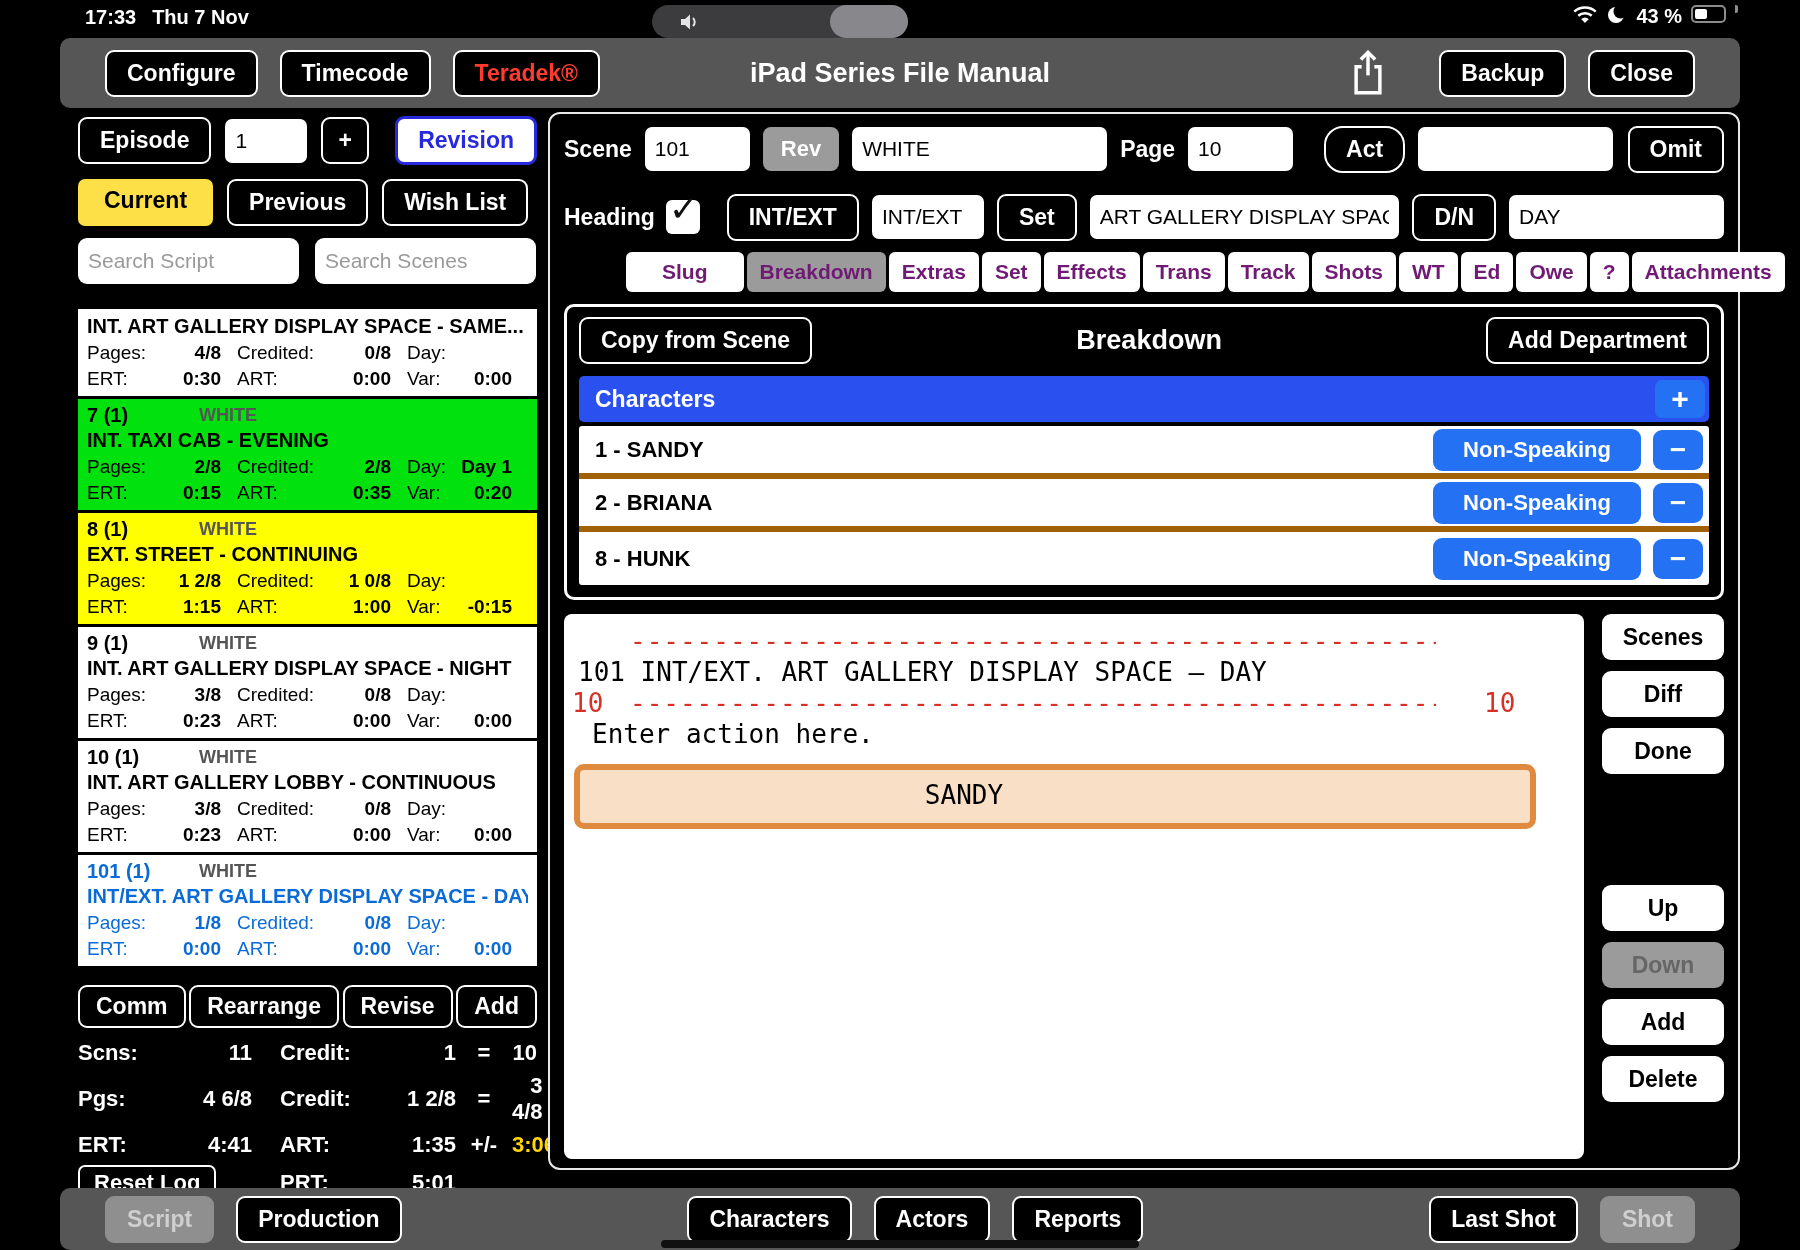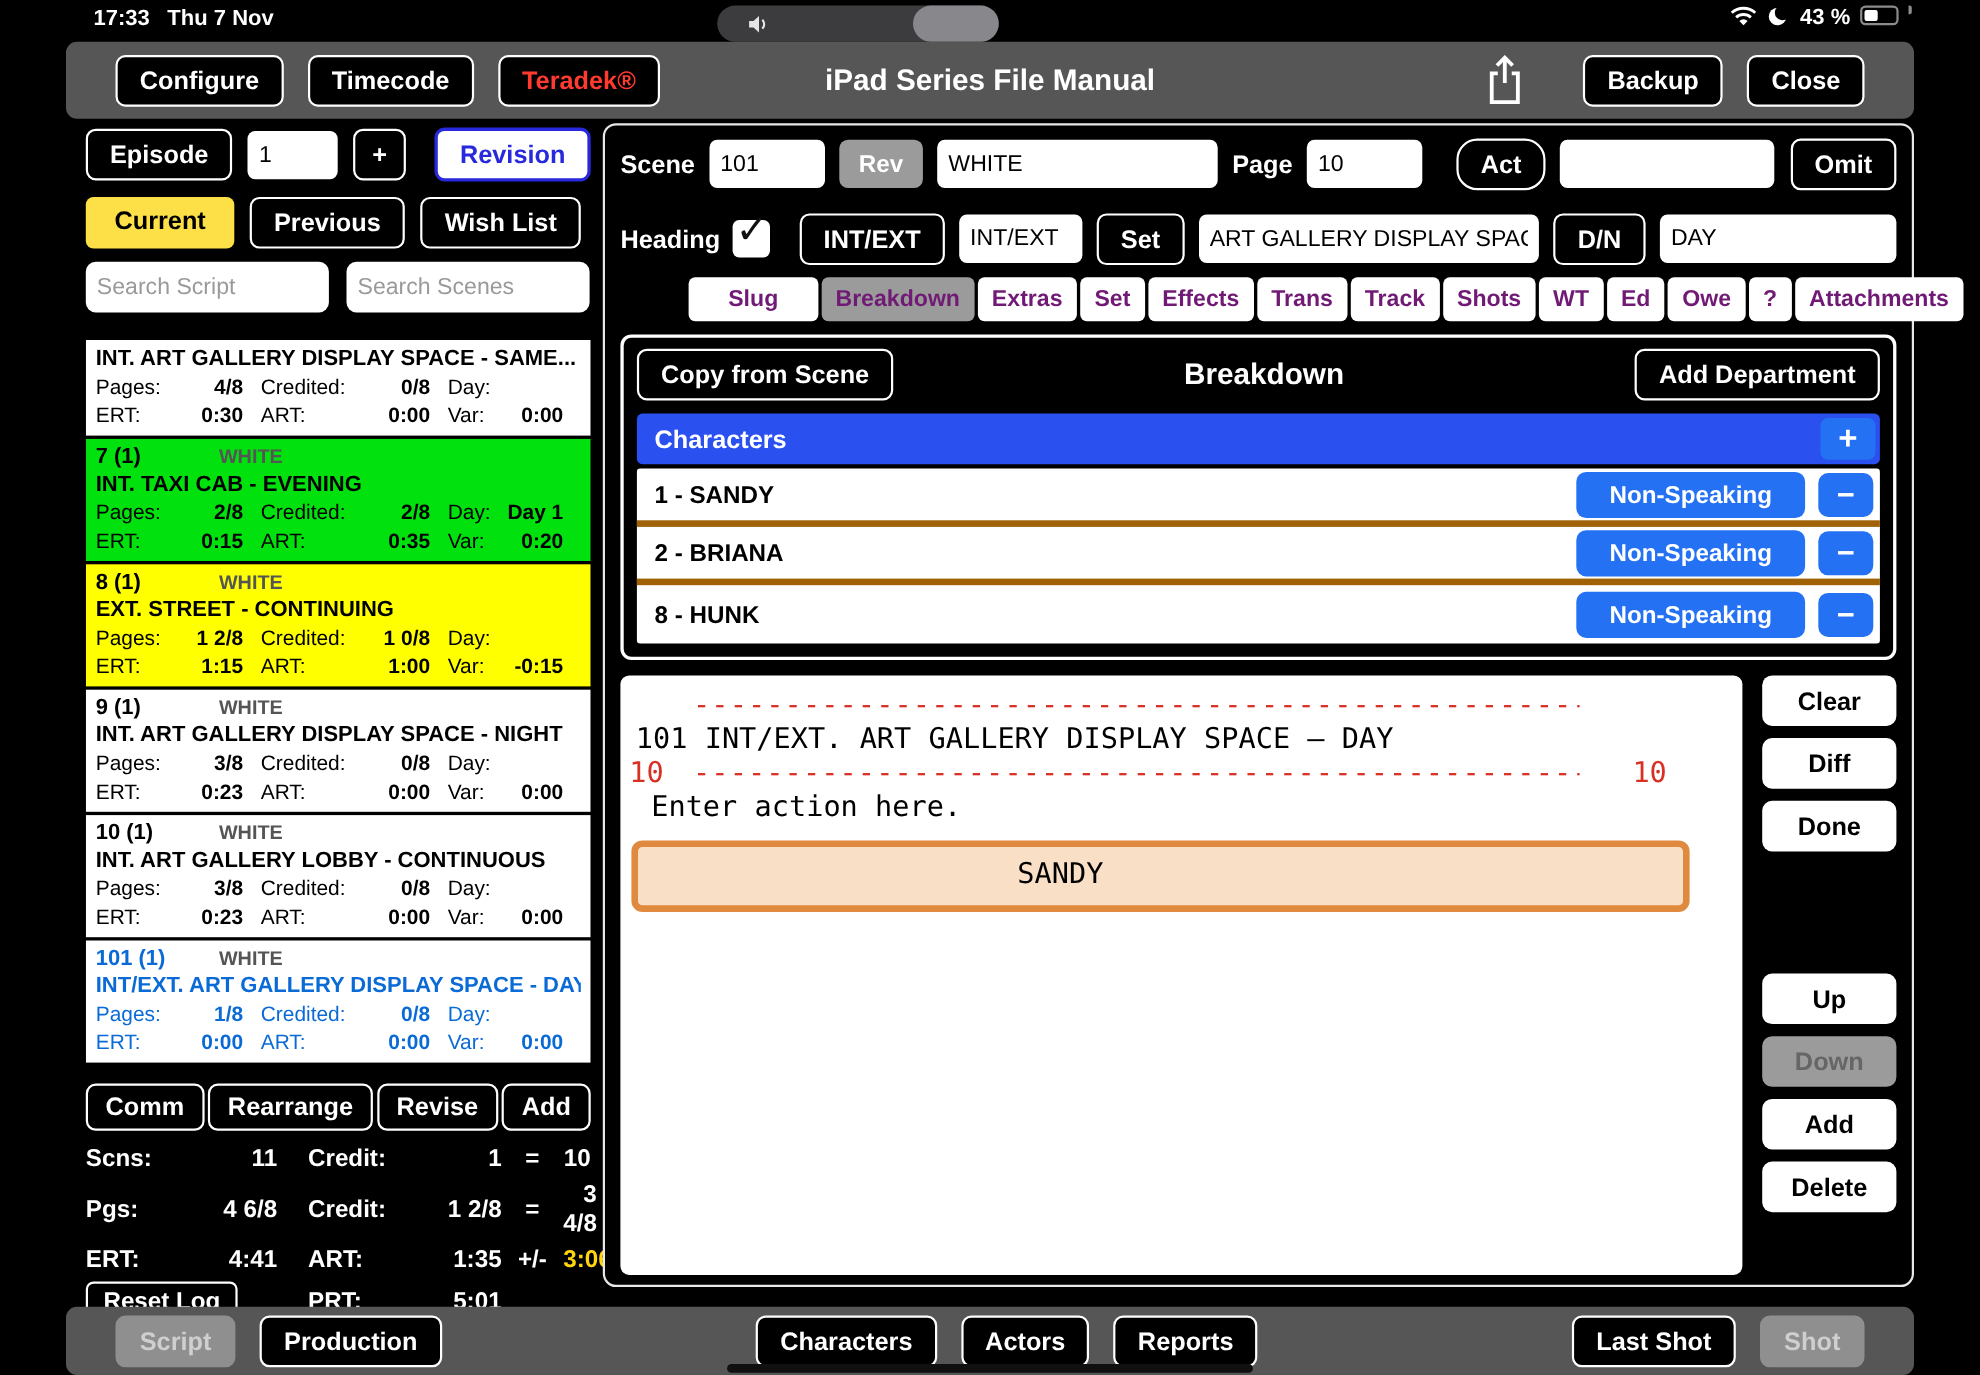--- a/index.html
+++ b/index.html
@@ -529,21 +529,21 @@
           <span class="s-margin-r red">10</span>
         </div>
         <div class="s-line action-line">Enter action here.</div>
         <div class="dialogue-box">
           <div class="d-inner">
             <div>SANDY</div>
           </div>
         </div>
       </div>
       <div class="side-col">
-        <span class="white-btn">Clear</span>
+        <span class="white-btn">Scenes</span>
         <span class="white-btn">Diff</span>
         <span class="white-btn">Done</span>
         <span class="white-btn side-gap">Up</span>
         <span class="white-btn disabled">Down</span>
         <span class="white-btn">Add</span>
         <span class="white-btn">Delete</span>
       </div>
     </div>
   </div>
 

